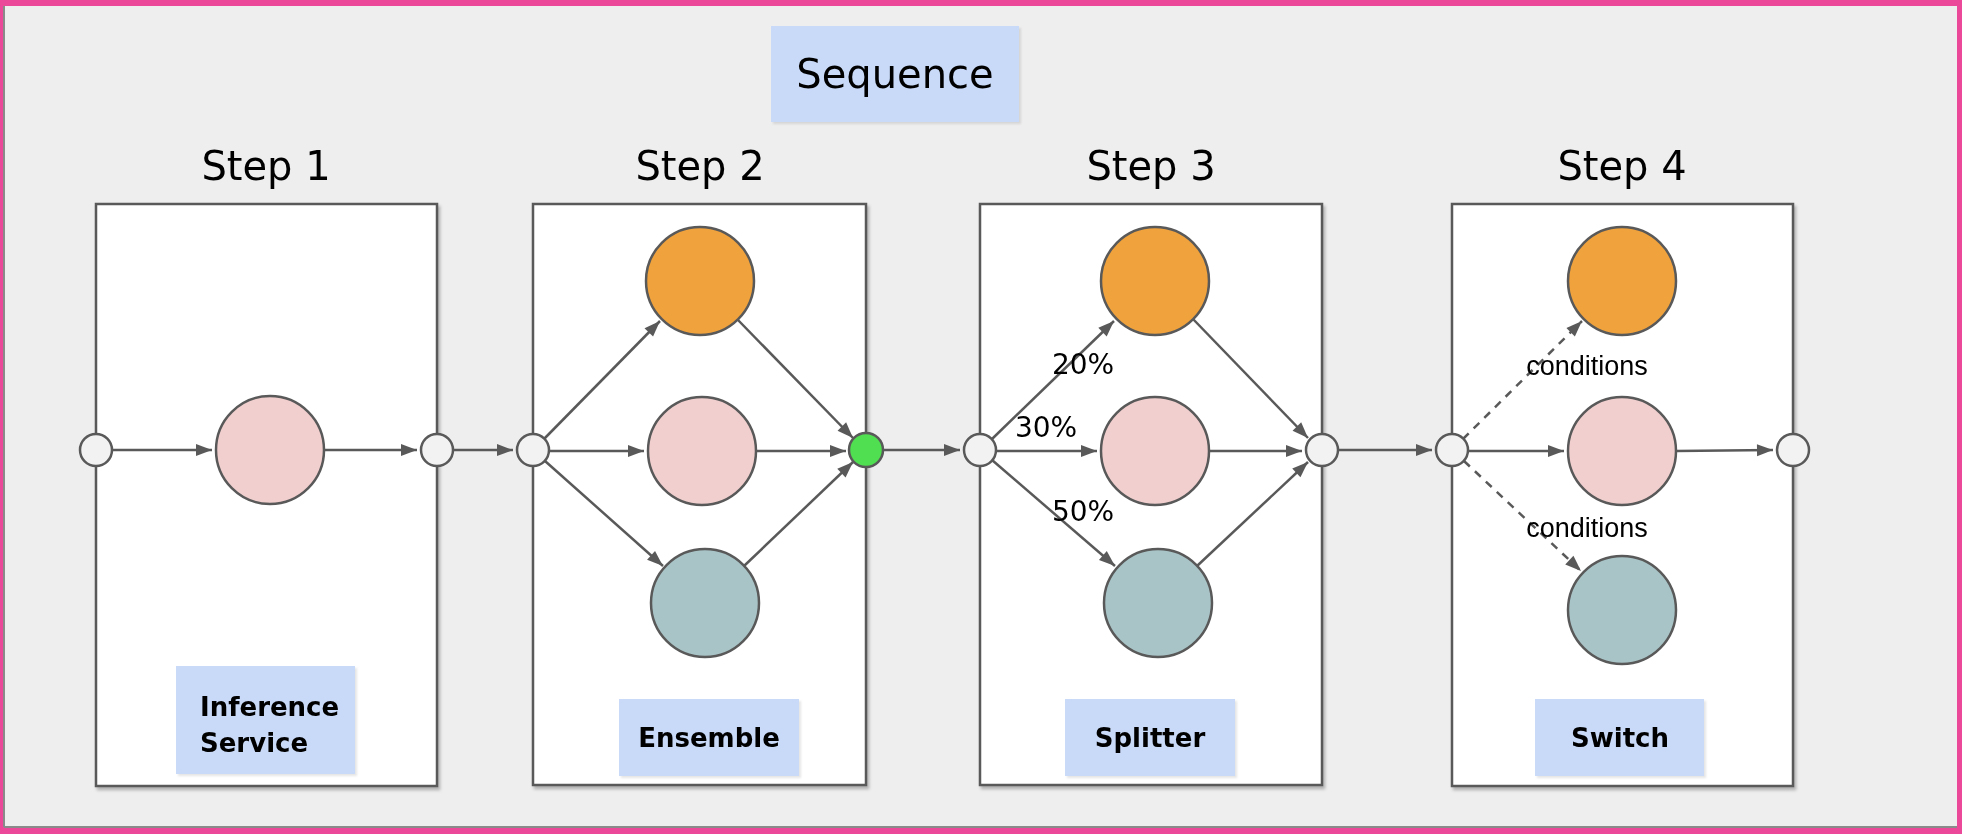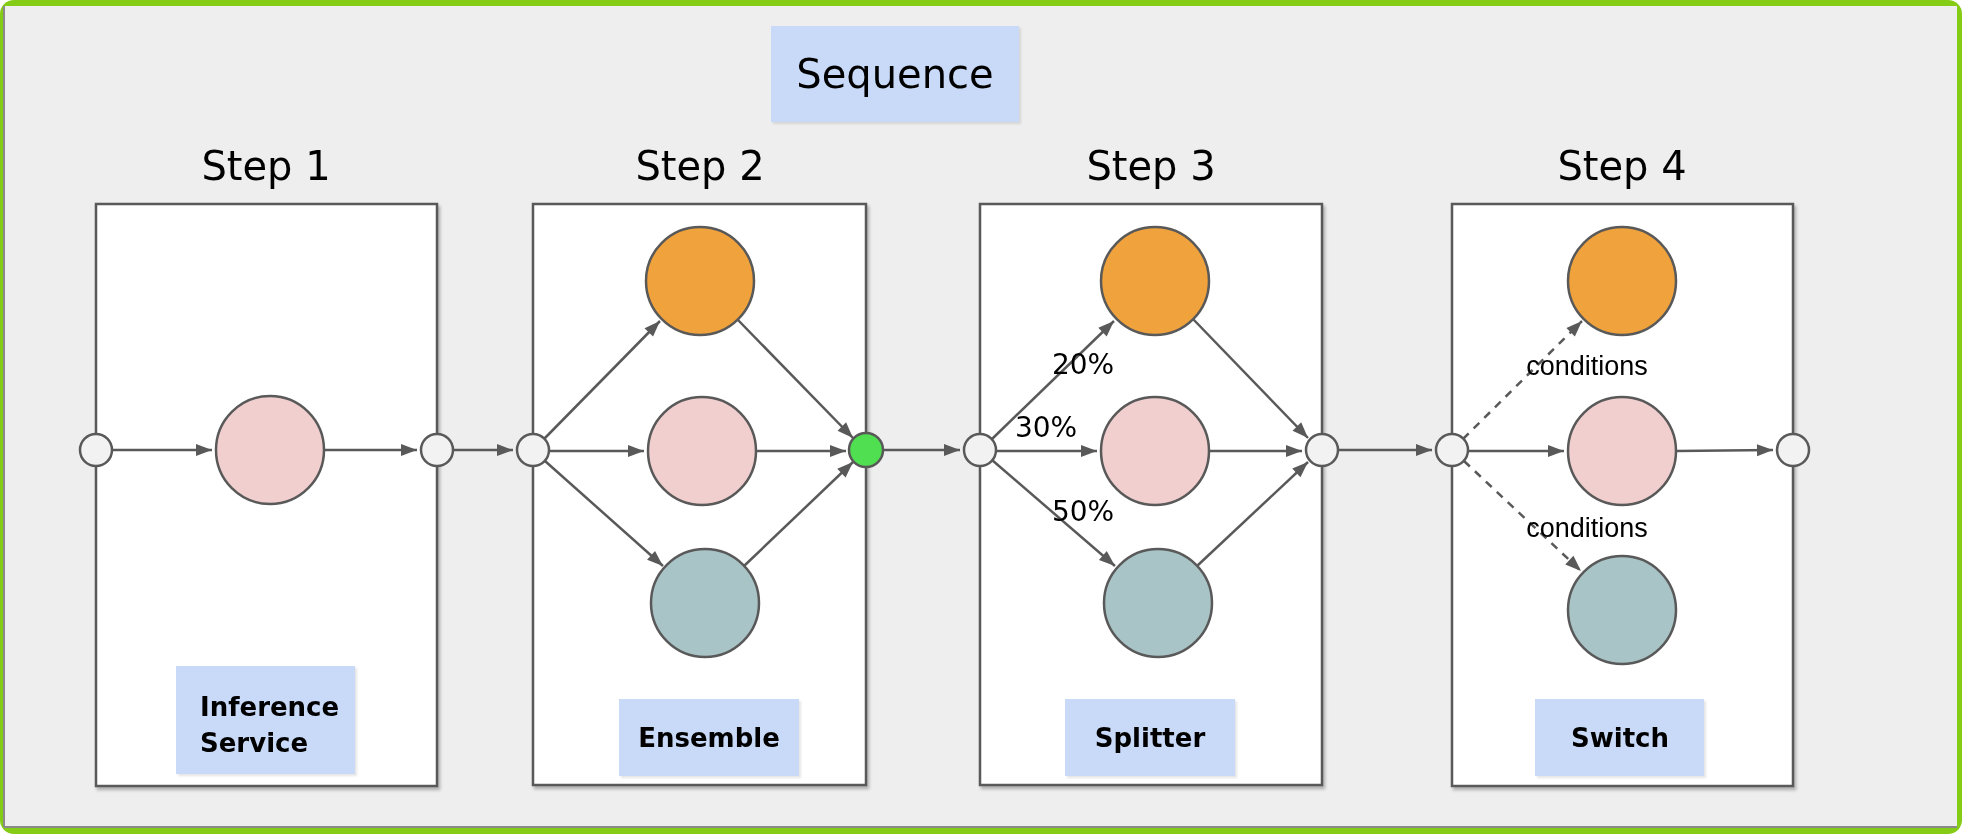--- a/index.html
+++ b/index.html
@@ -1,16 +1,16 @@
 <!DOCTYPE html>
 <html><head>
 <meta charset="utf-8">
 <style>
   html,body{margin:0;padding:0;background:#ffffff;}
-  .stage{position:relative;width:1962px;height:834px;background:#84cc16;overflow:hidden;border-radius:14px;}
+  .stage{position:relative;width:1962px;height:834px;background:#ec4899;overflow:hidden;}
   svg{display:block;}
   .edge{stroke:#595959;stroke-width:2.5;fill:none;}
   .edge.dashed{stroke-dasharray:8 7;}
   .stepbox{fill:#ffffff;stroke:#595959;stroke-width:2.5;filter:drop-shadow(2px 3px 1.5px rgba(0,0,0,0.25));}
   .labelbox{stroke:none;filter:drop-shadow(2px 2px 1px rgba(0,0,0,0.10));}
   .node{stroke:#595959;stroke-width:2.5;}
   .port{fill:#f2f2f2;stroke:#595959;stroke-width:2.5;}
   .comic{font-family:"DejaVu Sans",sans-serif;fill:#000000;}
   .header{font-size:40px;}
   .title{font-size:40px;}

